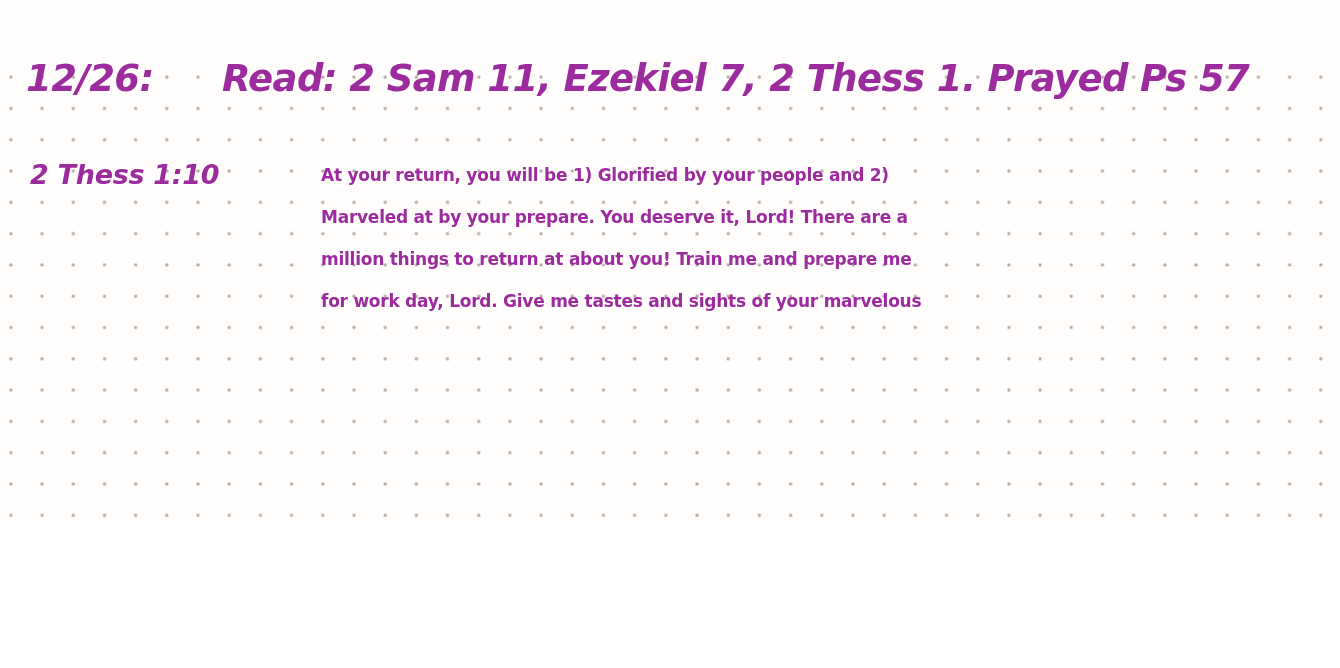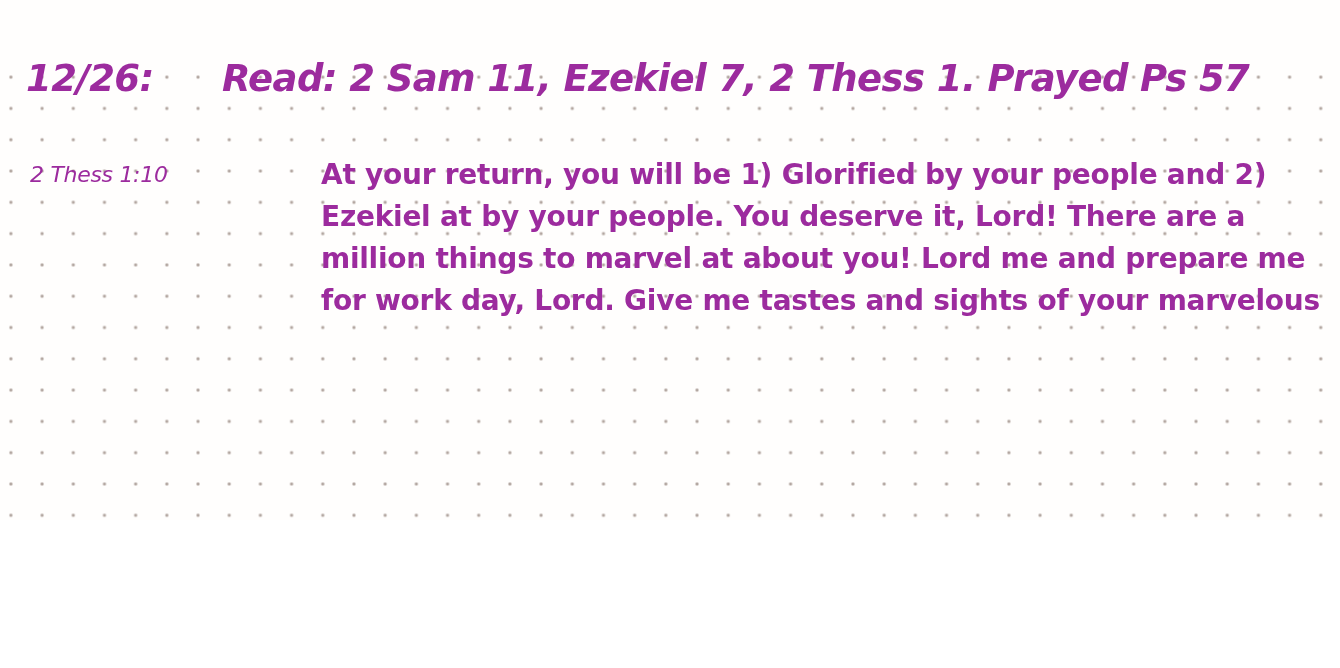--- a/index.html
+++ b/index.html
@@ -79,37 +79,37 @@
     min-width: 196px;
   }
 
   .verse-ref {
     position: absolute;
     left: 30px;
     top: 156px;
     color: #9c2b9e;
     font-family: "DejaVu Sans", sans-serif;
     font-style: italic;
-    font-weight: normal;
-    font-size: 22px;
+    font-weight: bold;
+    font-size: 27px;
     letter-spacing: -0.3px;
     white-space: nowrap;
     line-height: 38px;
   }
 
   .note-body {
     position: absolute;
     left: 321px;
     top: 154px;
     width: 965px;
     color: #9c2b9e;
     font-family: "DejaVu Sans", sans-serif;
     font-style: normal;
     font-weight: bold;
-    font-size: 28px;
+    font-size: 17px;
     letter-spacing: -0.25px;
     line-height: 42px;
   }
   .note-body .note-line {
     display: block;
     white-space: nowrap;
   }
 </style>
 </head>
 <body>
@@ -122,19 +122,19 @@
   <div id="content">
 
     <div class="entry-header">
       <span class="date-part">12/26:</span><span class="reading-part">Read: 2 Sam 11, Ezekiel 7, 2 Thess 1. Prayed Ps 57</span>
     </div>
 
     <div class="verse-ref">2 Thess 1:10</div>
 
     <div class="note-body">
       <span class="note-line">At your return, you will be 1) Glorified by your people and 2)</span>
-      <span class="note-line">Ezekiel at by your people. You deserve it, Lord! There are a</span>
-      <span class="note-line">million things to marvel at about you! Lord me and prepare me</span>
+      <span class="note-line">Marveled at by your prepare. You deserve it, Lord! There are a</span>
+      <span class="note-line">million things to return at about you! Train me and prepare me</span>
       <span class="note-line">for work day, Lord. Give me tastes and sights of your marvelous</span>
     </div>
 
   </div>
 </div>
 
 </body></html>

